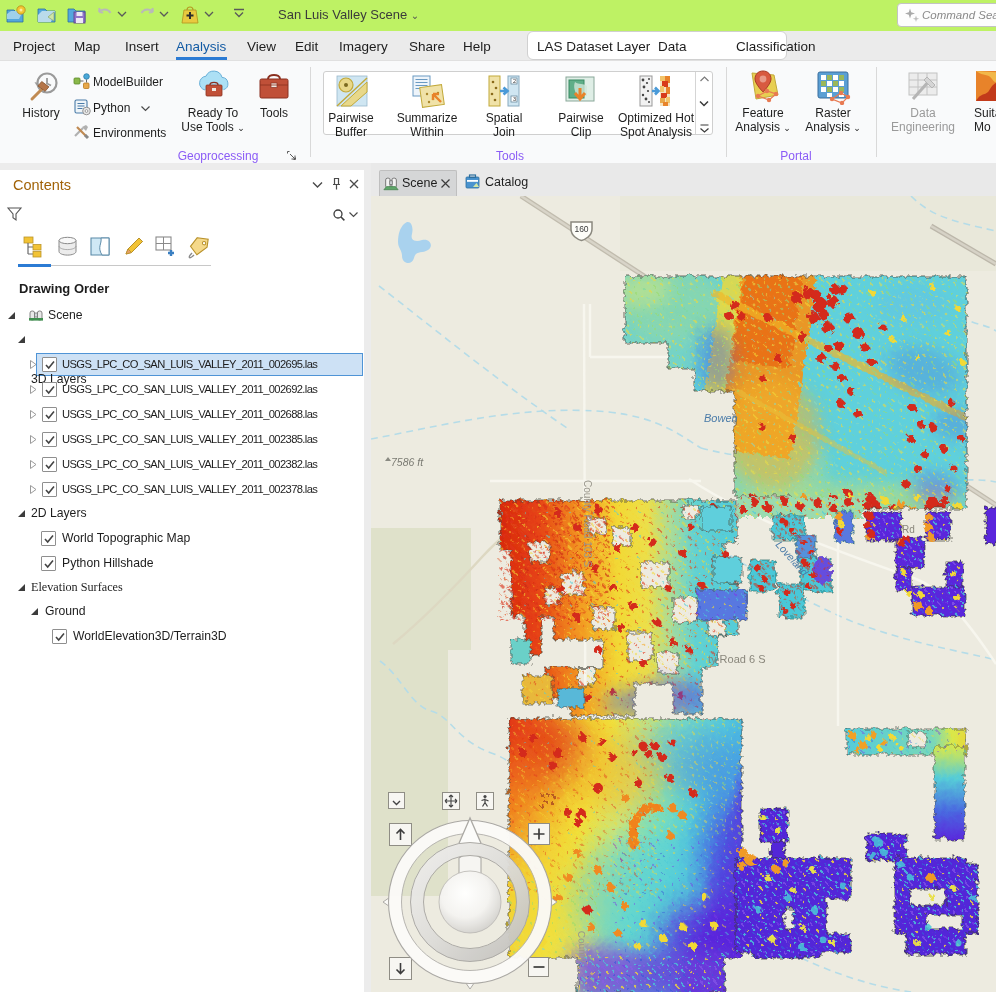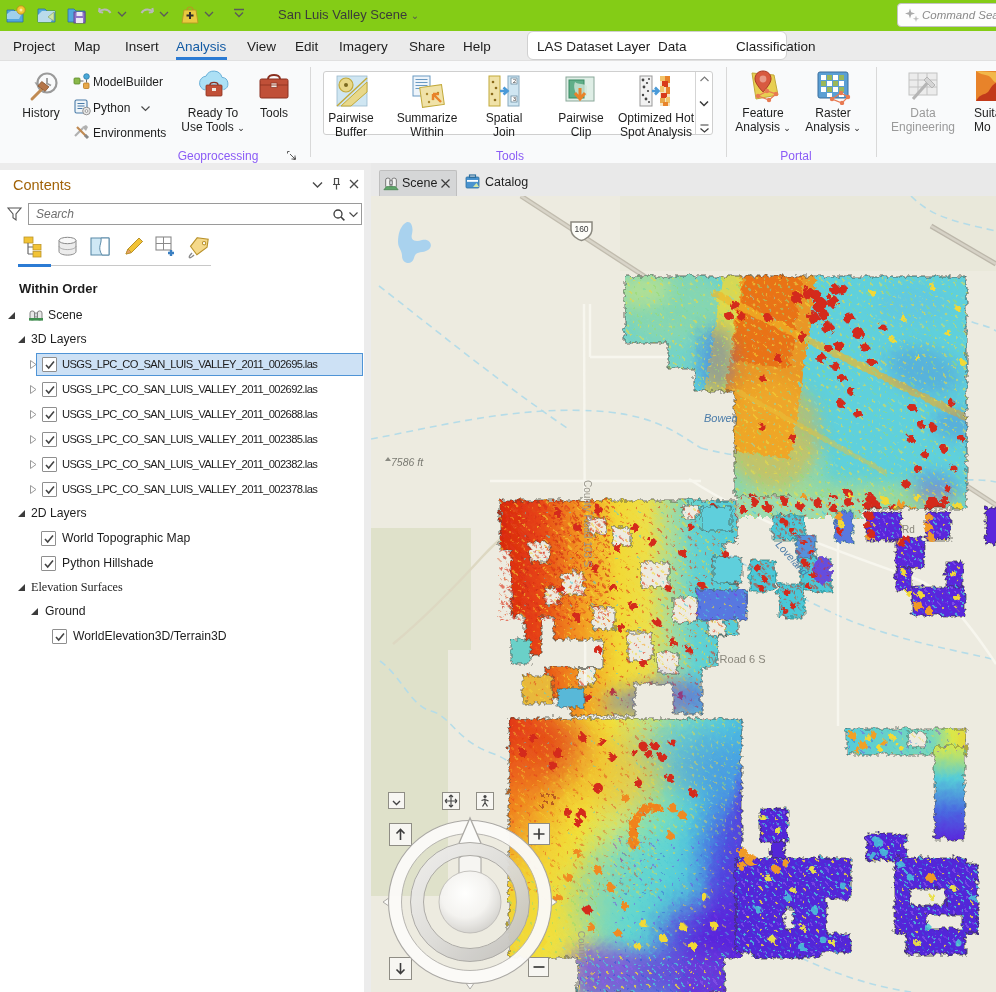--- a/index.html
+++ b/index.html
@@ -1,21 +1,21 @@
 <!DOCTYPE html>
 <html><head>
 <meta charset="utf-8">
 <style>
   * { margin:0; padding:0; box-sizing:border-box; }
   html,body { width:996px; height:992px; overflow:hidden;
     font-family:"Liberation Sans", sans-serif; background:#ebebeb; }
   #app { position:relative; width:996px; height:992px; }
 
   
-  #titlebar { position:absolute; left:0; top:0; width:996px; height:31px; background:#84cc16; }
+  #titlebar { position:absolute; left:0; top:0; width:996px; height:31px; background:#bef264; }
   #titletext { position:absolute; left:278px; top:7px; font-size:13px; color:#3b3b3b; }
   #cmdsearch { position:absolute; left:897px; top:3px; width:110px; height:24px; background:#fdfdfd;
     border:1px solid #c3c3c3; border-radius:4px; font-size:11.5px; color:#8a8a8a; font-style:italic;
     padding-left:24px; line-height:22px; }
 
   
   #tabrow { position:absolute; left:0; top:31px; width:996px; height:29px; background:#ebebeb; }
   .rtab { position:absolute; top:8px; font-size:13.5px; color:#1d1d1d; }
   #ctxpill { position:absolute; left:527px; top:0px; width:260px; height:29px; background:#fff;
     border:1px solid #d0d0d0; border-radius:6px; }
@@ -347,21 +347,20 @@
       </svg>
     <svg style="position:absolute;left:330px;top:7px;" width="13" height="15" viewBox="0 0 13 15">
       <path d="M4.5 1.5 h4 v6 h-4 z M3 7.5 h7 M6.5 7.5 v5" stroke="#4a4a4a" stroke-width="1.2" fill="none"></path>
     </svg>
     <svg style="position:absolute;left:348px;top:8px;" width="12" height="12" viewBox="0 0 12 12">
         <path d="M2 2 l8 8 M10 2 l-8 8" stroke="#4a4a4a" stroke-width="1.3"></path>
       </svg>
     <svg style="position:absolute;left:6px;top:35px;" width="18" height="18" viewBox="0 0 18 18">
       <path d="M2 3 h13 l-5 6 v6 l-3 -2.2 v-3.8 z" fill="#fff" stroke="#555" stroke-width="1.1"></path>
     </svg>
-    <div id="searchbox">Search</div>
     <svg style="position:absolute;left:332px;top:38px;" width="14" height="14" viewBox="0 0 14 14">
       <circle cx="6" cy="6" r="4" fill="none" stroke="#3c3c3c" stroke-width="1.3"></circle>
       <path d="M9 9 l3.4 3.4" stroke="#3c3c3c" stroke-width="1.5"></path>
     </svg>
     <svg style="position:absolute;left:348px;top:41px;" width="11" height="8" viewBox="0 0 11 8">
         <path d="M1.5 1.5 l4 4 l4 -4" stroke="#4a4a4a" stroke-width="1.2" fill="none"></path>
       </svg>
     <div id="panel-icons">
       <svg style="position:absolute;left:22px;top:64px;" width="25" height="25" viewBox="0 0 25 25">
         <rect x="2" y="3" width="9" height="6" fill="#f2c335" stroke="#bb952a" stroke-width="0.8"></rect>
@@ -389,40 +388,40 @@
         <path d="M19 17 v6 M16 20 h6" stroke="#3a7fc2" stroke-width="2.4"></path>
       </svg>
       <svg style="position:absolute;left:186px;top:64px;" width="26" height="26" viewBox="0 0 26 26">
         <path d="M10 4 h11 v8 l-9 9 l-7.5 -7.5 z" fill="#f5d98a" stroke="#b8912a" stroke-width="1.1" transform="rotate(8 13 13)"></path>
         <circle cx="17.5" cy="8.5" r="1.7" fill="#fff" stroke="#b8912a" transform="rotate(8 13 13)"></circle>
         <path d="M6 19 c-2 2 -3 4 -2.5 4.5 c0.5 0.5 2.5 -0.5 4.5 -2.5" fill="none" stroke="#8a8a8a" stroke-width="1.5"></path>
       </svg>
     </div>
     <div style="position:absolute;left:18px;top:94px;width:33px;height:3px;background:#2b7bd4;"></div>
     <div style="position:absolute;left:51px;top:95px;width:160px;height:1px;background:#c8c8c8;"></div>
-    <div style="position:absolute;left:19px;top:111px;font-size:13px;font-weight:bold;color:#1d1d1d;">Within Order</div>
+    <div style="position:absolute;left:19px;top:111px;font-size:13px;font-weight:bold;color:#1d1d1d;">Drawing Order</div>
     <div id="selrow"></div>
     <div id="tree">
       <div class="trow" style="top:134px;">
         <svg class="exp" style="left:7px;" viewBox="0 0 9 9">
             <path d="M8 1 V8 H1 Z" fill="#3c3c3c"></path>
           </svg>
         <svg style="position:absolute;left:27px;top:2px;" width="18" height="18" viewBox="0 0 18 18">
           <rect x="3" y="5" width="4.6" height="9" rx="2" fill="#e8e8e8" stroke="#777" stroke-width="0.9"></rect>
           <rect x="10.4" y="5" width="4.6" height="9" rx="2" fill="#e8e8e8" stroke="#777" stroke-width="0.9"></rect>
           <rect x="7.6" y="7" width="2.8" height="4" fill="#cfd4d8" stroke="#777" stroke-width="0.8"></rect>
           <rect x="2" y="12" width="14" height="2.6" fill="#3f8f4f"></rect>
         </svg>
         <span class="lbl" style="left:48px;">Scene</span>
       </div>
       <div class="trow" style="top:158px;">
         <svg class="exp" style="left:17px;" viewBox="0 0 9 9">
             <path d="M8 1 V8 H1 Z" fill="#3c3c3c"></path>
           </svg>
-        <span class="lbl" style="left:31px;">3D Layers</span>
+        <span class="lbl" style="left:31px;margin-top:40px;">3D Layers</span>
       </div>
       <div class="trow" style="top:183px;padding-left:44px;">
         <svg class="exp" style="left:29px;" viewBox="0 0 9 9">
             <path d="M1.5 0.5 L7 4.5 L1.5 8.5 Z" fill="none" stroke="#9a9a9a"></path>
           </svg>
         <div class="chk" style="left:42px;">
             <svg width="12" height="12" viewBox="0 0 12 12">
               <path d="M2 6 L4.7 9 L10 2.6" stroke="#444" stroke-width="1.6" fill="none"></path>
             </svg>
           </div>

